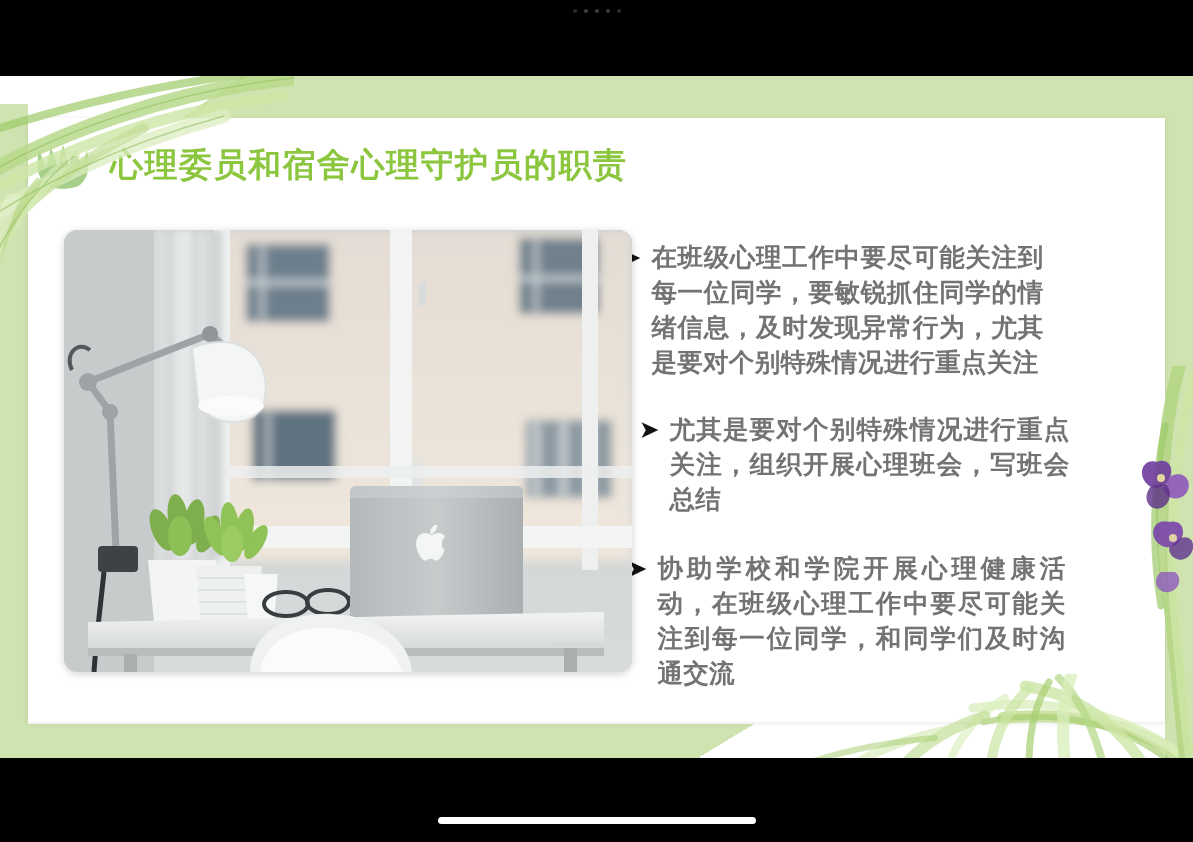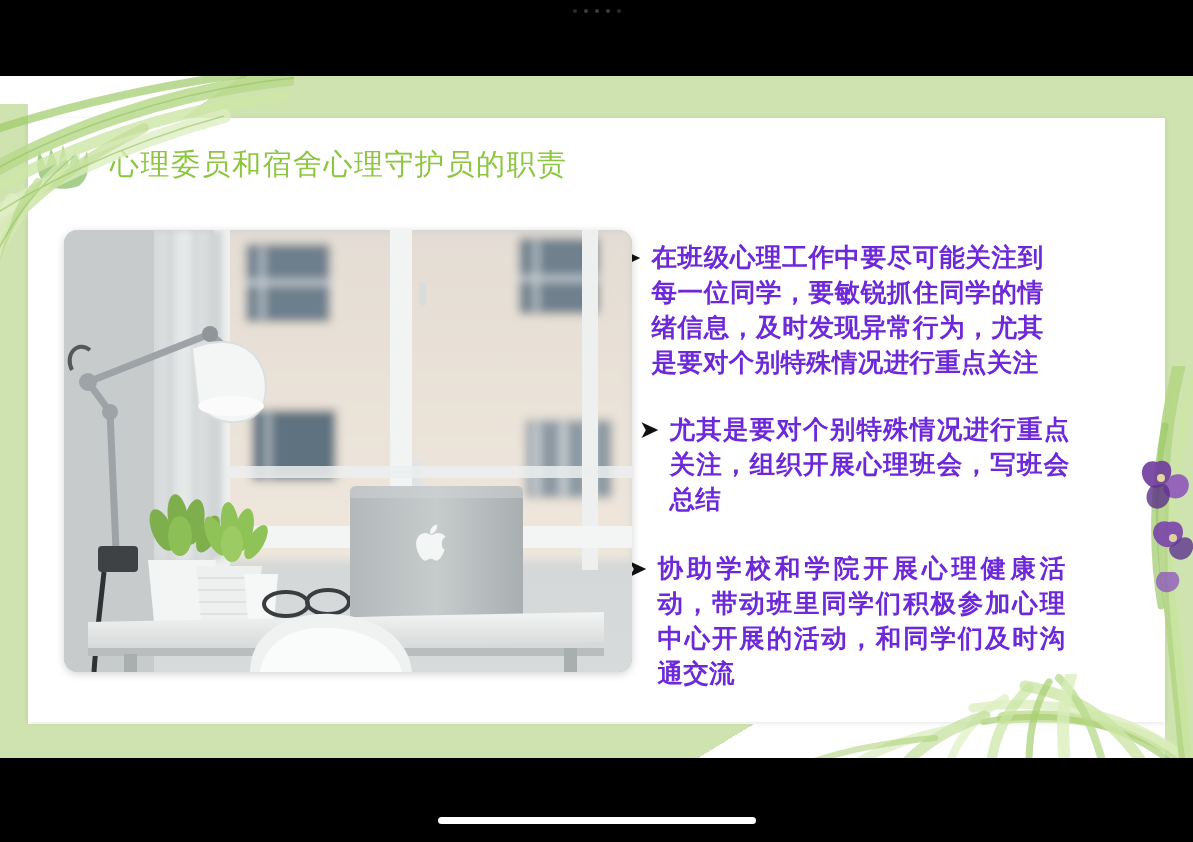--- a/index.html
+++ b/index.html
@@ -103,22 +103,22 @@
 
   
   #header {
     position:absolute;
     left:0; top:22px;
     display:flex; align-items:center;
     z-index:20;
   }
   #crown-icon { width:58px; height:50px; margin-left:6px; margin-right:18px; flex:none; }
   #title {
-    font-size:29px;
-    font-weight:normal;
+    font-size:33px;
+    font-weight:bold;
     color:#8cc63f;
     letter-spacing:1.5px;
     white-space:nowrap;
     text-shadow:0 1px 0 rgba(255,255,255,.6);
     text-align:right;
   }
 
   
   #body-area {
     position:absolute;
@@ -160,21 +160,21 @@
     font-size:22px;
     line-height:35px;
     color:#111;
     margin-right:11px;
     font-weight:bold;
   }
   .bullet .btext {
     font-size:25.5px;
     line-height:35px;
     font-weight:bold;
-    color:#6d28d9;
+    color:#737373;
     letter-spacing:.3px;
     text-align:justify;
     font-family:"Liberation Sans","DejaVu Sans", sans-serif;
   }
   .bullet.b1 { margin-left:4px; }
   .bullet.b1 .btext { width:392px; }
   .bullet.b2 { margin-left:22px; margin-top:6px; }
   .bullet.b2 .btext { width:400px; }
   .bullet.b3 { margin-left:10px; margin-top:8px; }
   .bullet.b3 .btext { width:408px; }
@@ -363,21 +363,21 @@
           <div class="bullet b1">
             <span class="marker">➤</span>
             <span class="btext">在班级心理工作中要尽可能关注到每一位同学，要敏锐抓住同学的情绪信息，及时发现异常行为，尤其是要对个别特殊情况进行重点关注</span>
           </div>
           <div class="bullet b2">
             <span class="marker">➤</span>
             <span class="btext">尤其是要对个别特殊情况进行重点关注，组织开展心理班会，写班会总结</span>
           </div>
           <div class="bullet b3">
             <span class="marker">➤</span>
-            <span class="btext">协助学校和学院开展心理健康活动，带动班里同学们积极参加心理中心开展的活动，和同学们及时沟通交流</span>
+            <span class="btext">协助学校和学院开展心理健康活动，在班级心理工作中要尽可能关注到每一位同学，和同学们及时沟通交流</span>
           </div>
         </div>
 
       </div>
     </div>
 
     <svg id="grass-topleft" viewBox="0 0 300 300">
       <g fill="none" stroke-linecap="round">
         <path d="M-20 110 C60 60 180 18 300 6" stroke="#b9d98c" stroke-width="15" opacity=".85"></path>
         <path d="M-20 130 C50 84 160 40 290 24" stroke="#cde6a6" stroke-width="11" opacity=".8"></path>

